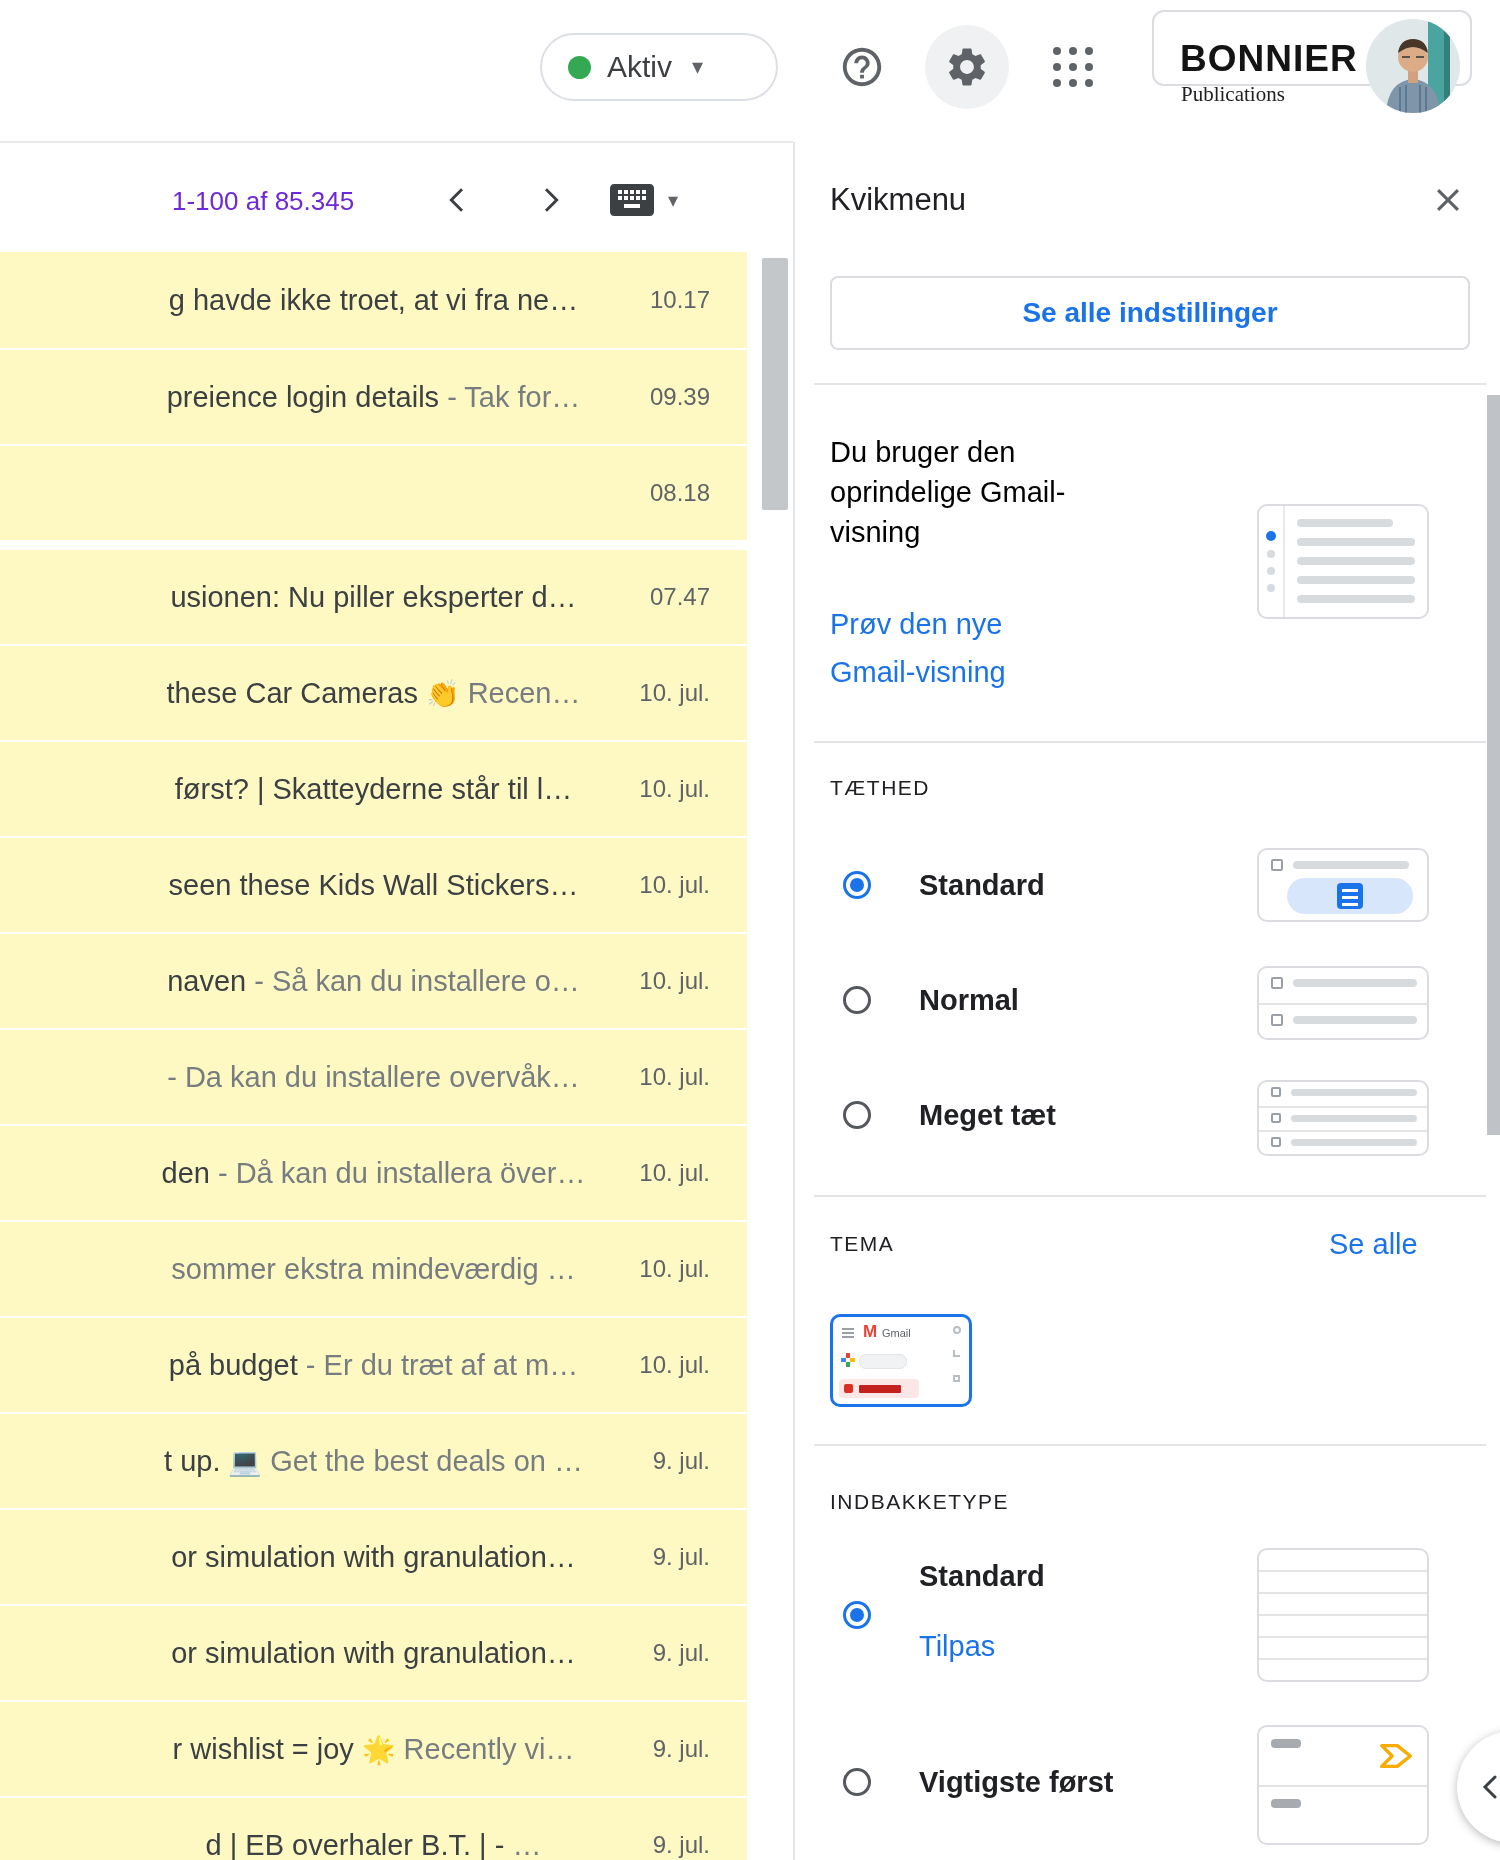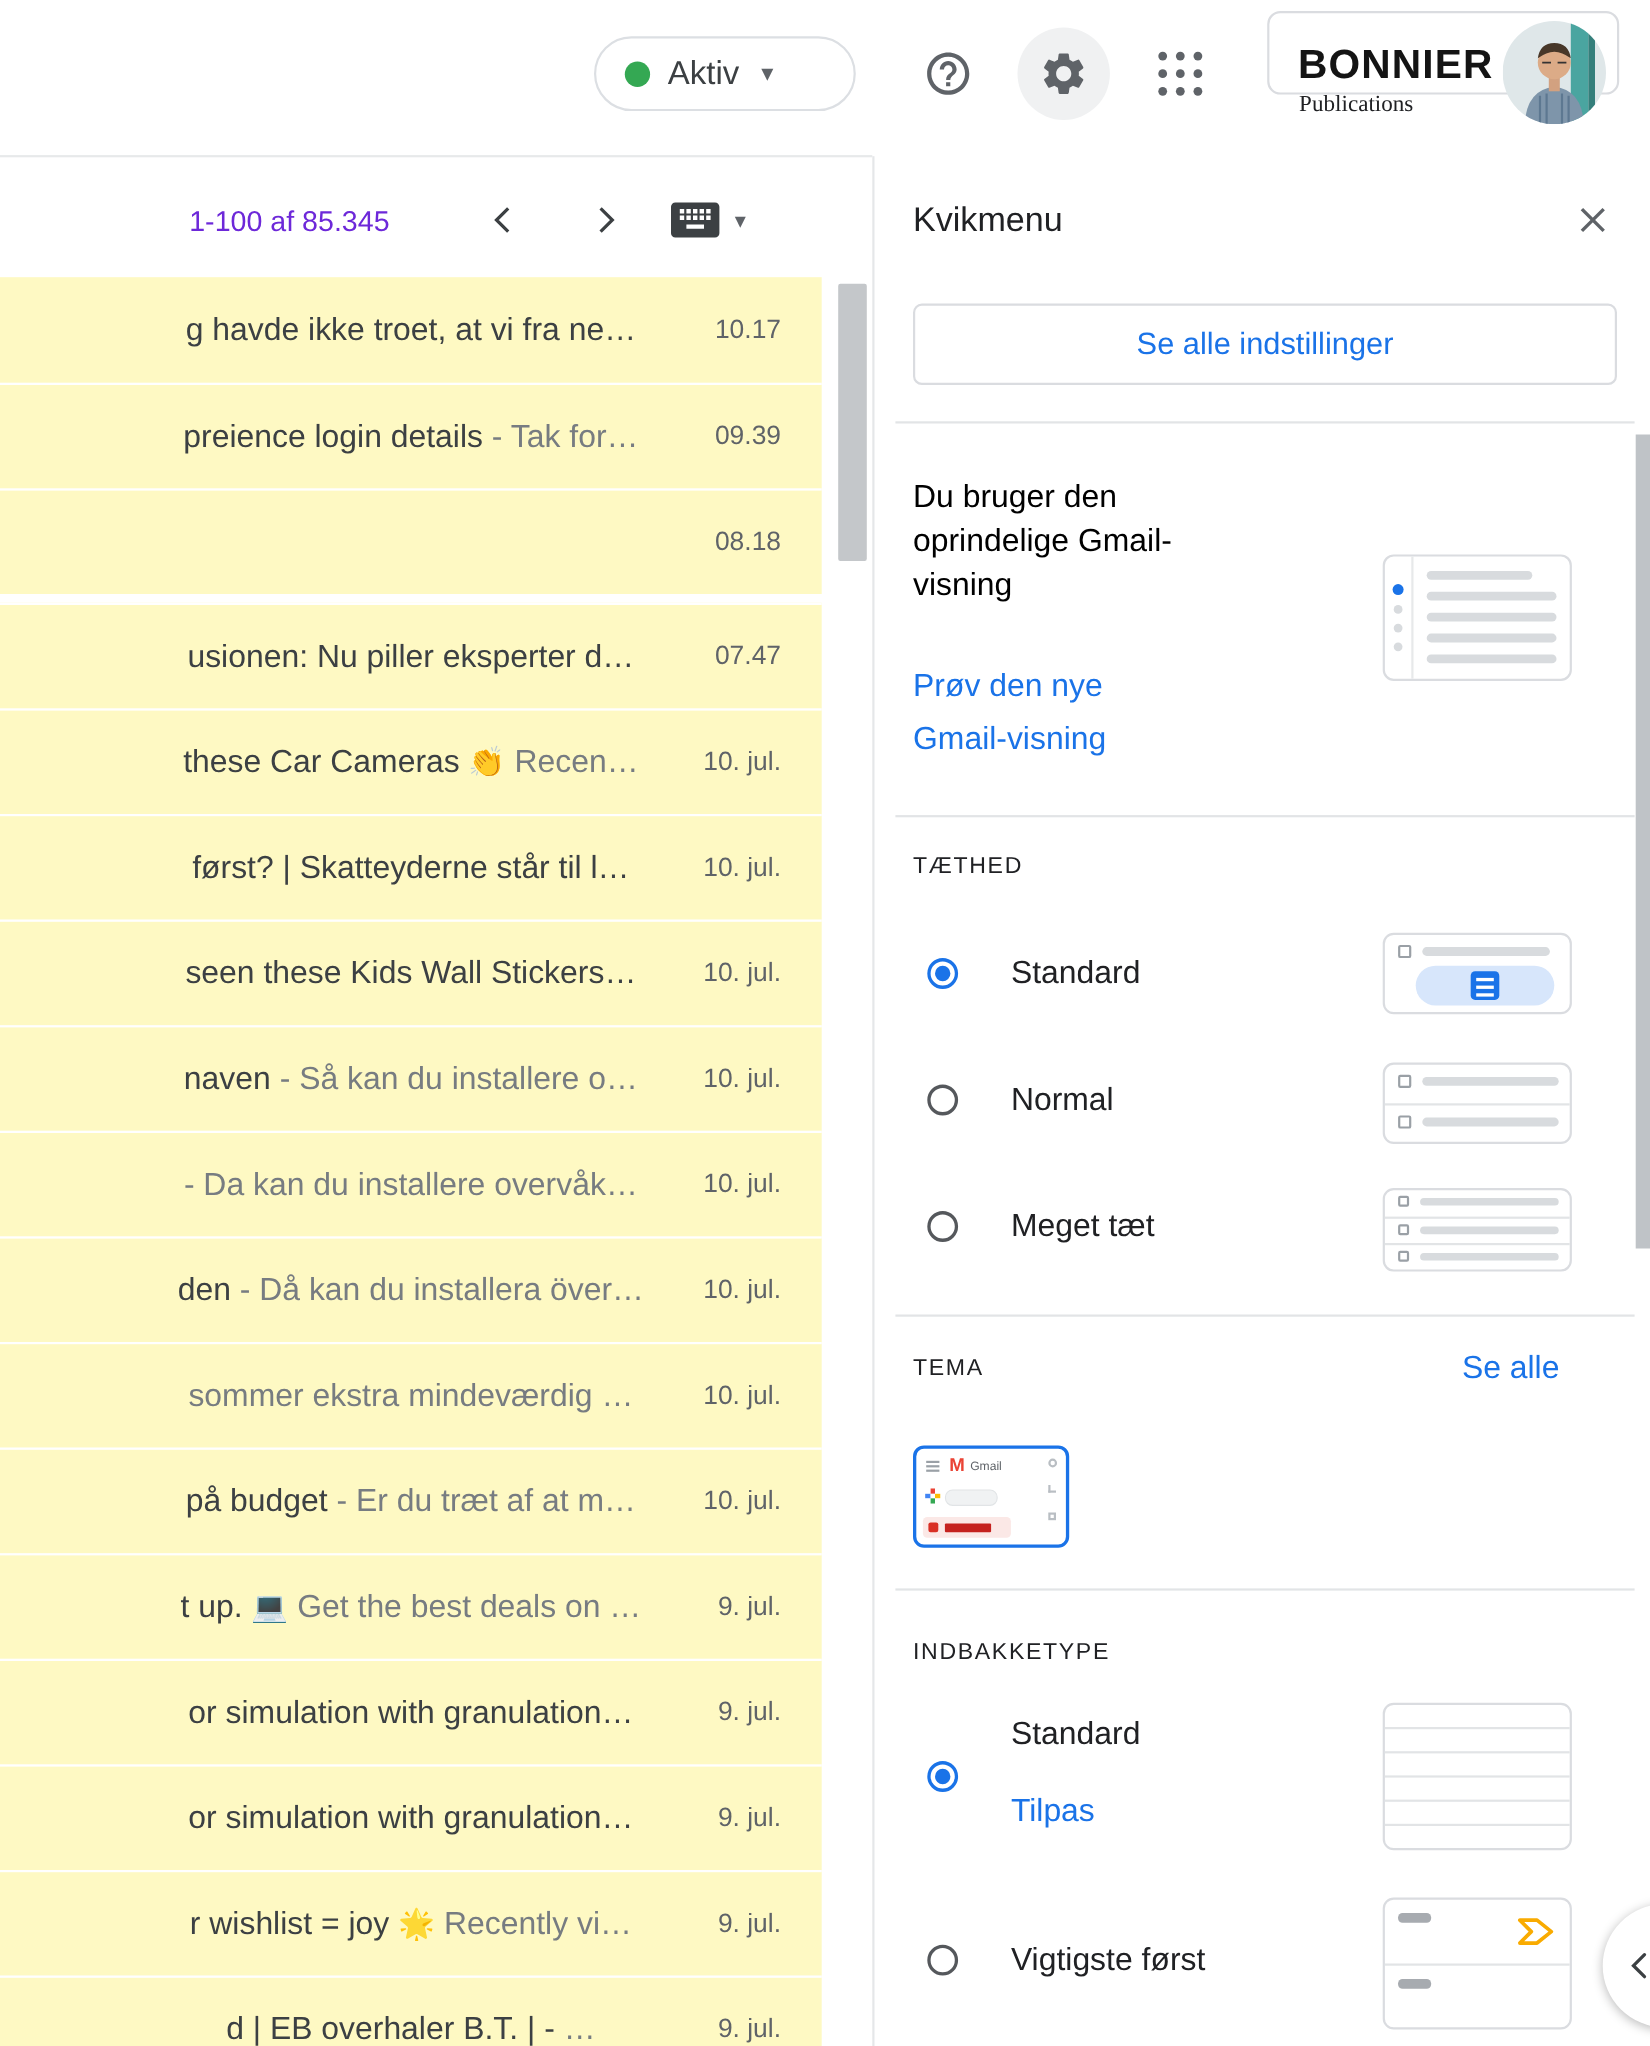--- a/index.html
+++ b/index.html
@@ -41,40 +41,40 @@
   .tone-gray{color:#777c81;}
   .tone-emoji{font-size:27px;}
   .time{position:absolute;right:37px;top:50%;transform:translateY(-50%);font-size:24px;color:#5f6368;white-space:nowrap;}
   .row-gap{height:8px;background:#fff;}
   .list-scroll{position:absolute;left:762px;top:258px;width:26px;height:252px;background:#c4c7ca;border-radius:2px;cursor:pointer;}
   .v-div{position:absolute;left:793px;top:142px;width:2px;height:1718px;background:#e5e7e9;}
   
   .panel-title{position:absolute;left:830px;top:182px;font-size:31px;color:#202124;}
   .close-btn{position:absolute;left:1424px;top:176px;width:48px;height:48px;display:flex;align-items:center;justify-content:center;cursor:pointer;}
   .settings-btn{position:absolute;left:830px;top:276px;width:640px;height:74px;box-sizing:border-box;
-    border:2px solid #dadce0;border-radius:8px;background:#fff;color:#1a73e8;font-size:28px;font-weight:400;
+    border:2px solid #dadce0;border-radius:8px;background:#fff;color:#1a73e8;font-size:28px;font-weight:700;
     display:flex;align-items:center;justify-content:center;cursor:pointer;}
   .p-div{position:absolute;left:814px;width:672px;height:2px;background:#e2e4e6;}
   .notice{position:absolute;left:830px;top:432px;font-size:29px;line-height:40px;color:#000000;}
   .notice span{display:block;}
   .illu{position:absolute;left:1257px;top:504px;width:172px;height:115px;box-sizing:border-box;
     border:2px solid #dadce0;border-radius:10px;background:#fff;display:flex;}
   .illu-left{width:40px;border-right:2px solid #e7e9ea;display:flex;flex-direction:column;align-items:center;justify-content:center;gap:9px;}
   .illu-left i{width:8px;height:8px;border-radius:50%;background:#d8dbde;}
   .illu-left i.blue{width:10px;height:10px;background:#1a73e8;}
   .illu-right{flex:1;padding:13px 12px 0 12px;}
   .illu-right i{display:block;height:8px;border-radius:4px;background:#d8dbde;margin-bottom:11px;}
   .view-link{position:absolute;left:830px;top:600px;font-size:29px;line-height:48px;color:#1a73e8;cursor:pointer;}
   .view-link span{display:block;}
   .sec-head{position:absolute;left:830px;font-size:21px;letter-spacing:1.5px;font-weight:500;color:#202124;}
   .radio{position:absolute;width:28px;height:28px;box-sizing:border-box;border-radius:50%;cursor:pointer;}
   .radio.sel{border:3px solid #1a73e8;}
   .radio.sel::after{content:'';position:absolute;left:4px;top:4px;right:4px;bottom:4px;border-radius:50%;background:#1a73e8;}
   .radio.unsel{border:3px solid #55585c;}
-  .opt-label{position:absolute;left:919px;font-size:29px;color:#202124;}
+  .opt-label{position:absolute;left:919px;font-size:29px;color:#202124;font-weight:bold;}
   .thumb{position:absolute;left:1257px;width:172px;box-sizing:border-box;border:2px solid #dadce0;border-radius:10px;background:#fff;cursor:pointer;}
   .t-row{display:flex;align-items:center;padding:9px 10px 0 12px;}
   .t-sq{width:12px;height:12px;box-sizing:border-box;border:2px solid #9aa0a6;border-radius:2px;flex:none;}
   .t-sq.sm{width:10px;height:10px;}
   .t-bar{height:8px;border-radius:4px;background:#d8dbde;margin-left:10px;flex:1;}
   .t-bar.thin{height:7px;}
   .t-pill{margin:7px 14px 0 28px;height:36px;border-radius:18px;background:#d7e6fb;display:flex;align-items:center;justify-content:center;}
   .doc-ic{width:26px;height:26px;background:#1a73e8;border-radius:4px;}
   .doc-ic i{display:block;height:3px;background:#fff;margin:4px 5px 0 5px;}
   .doc-ic i:first-child{margin-top:6px;}

